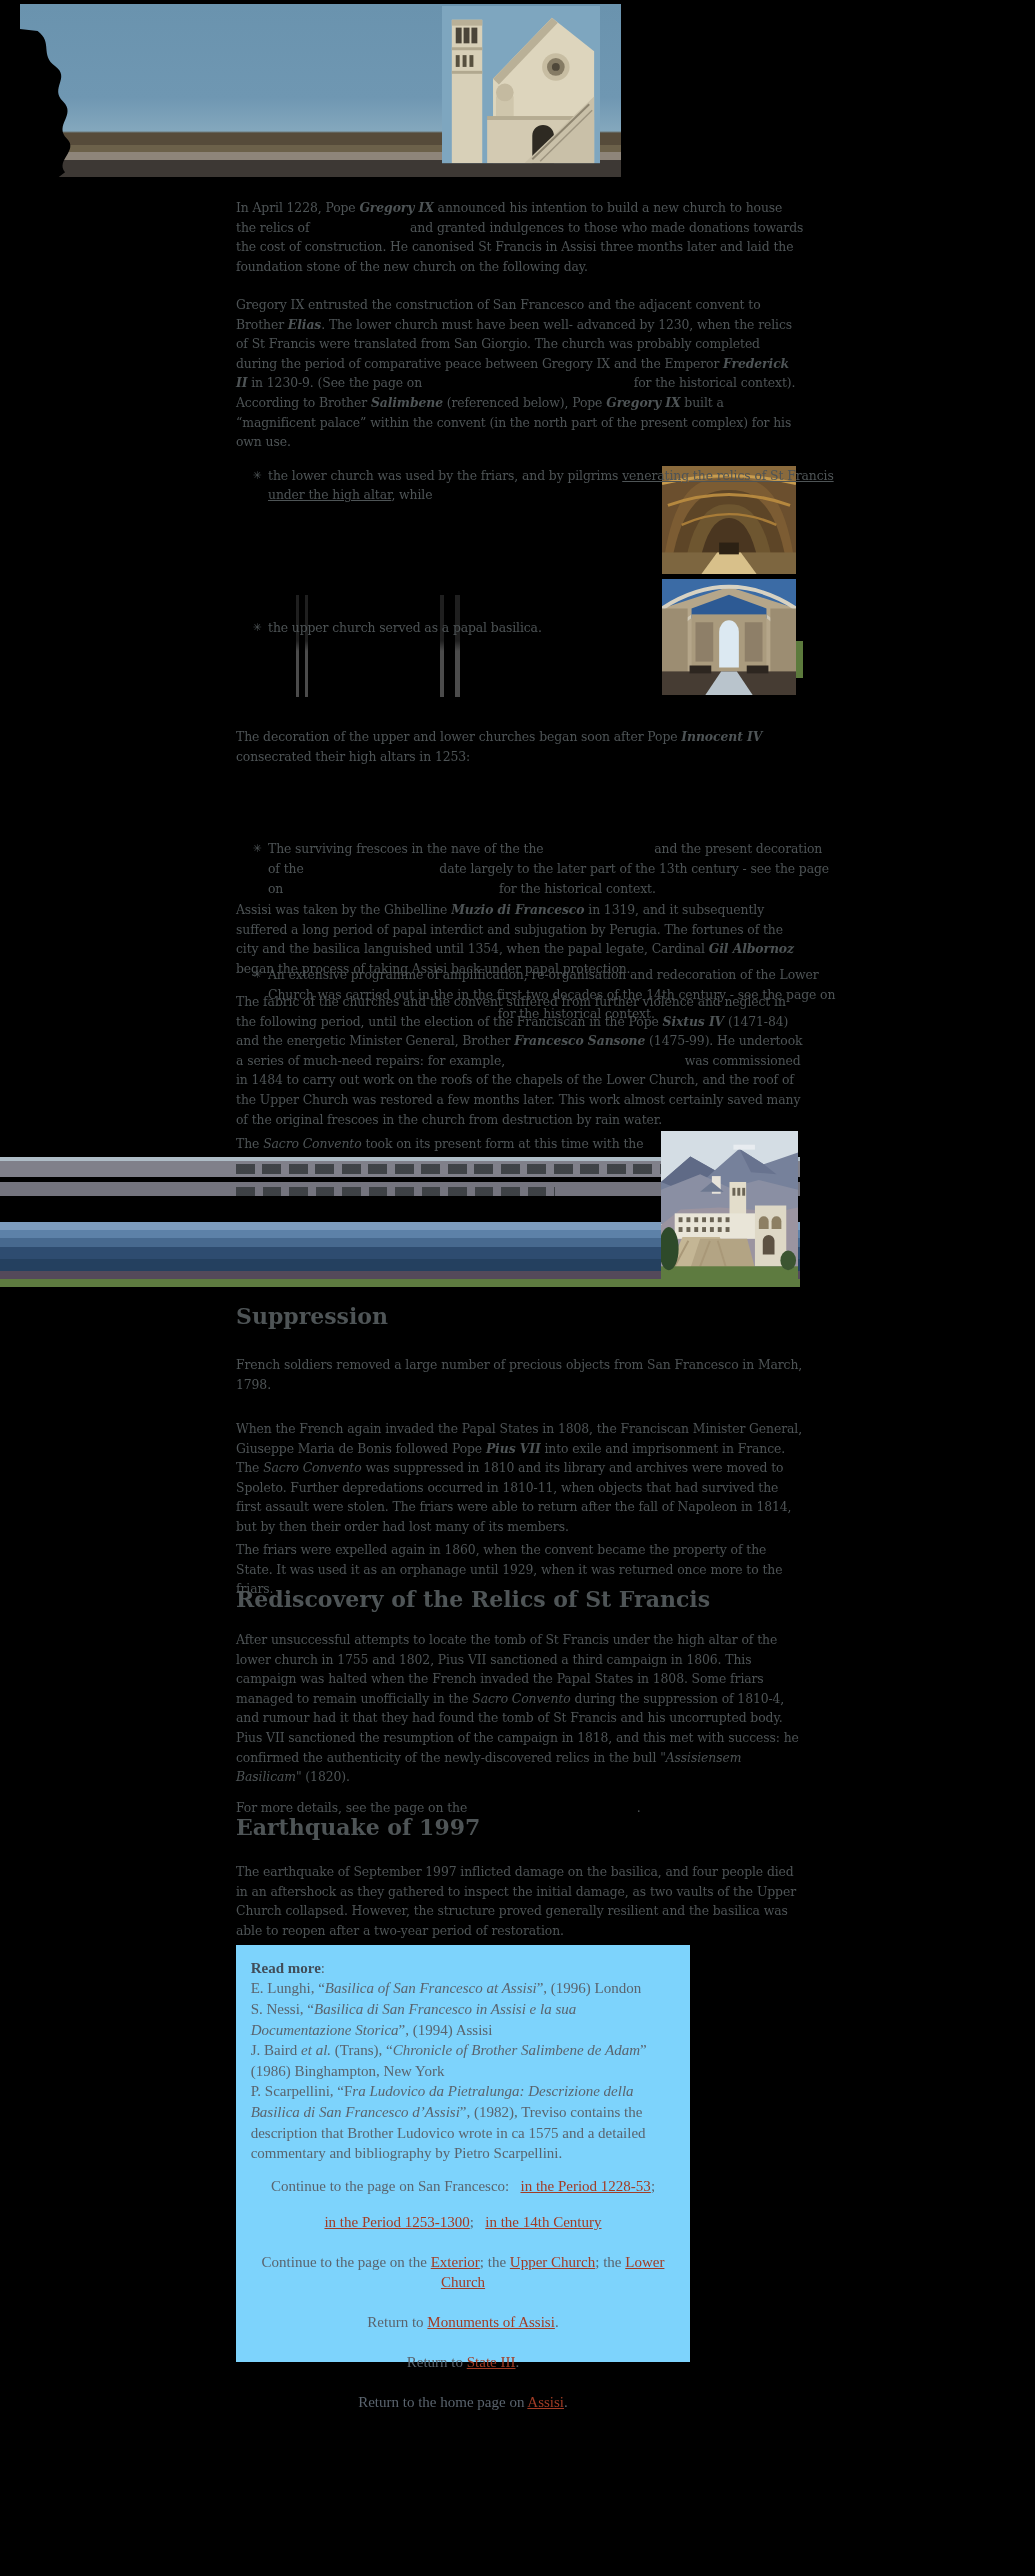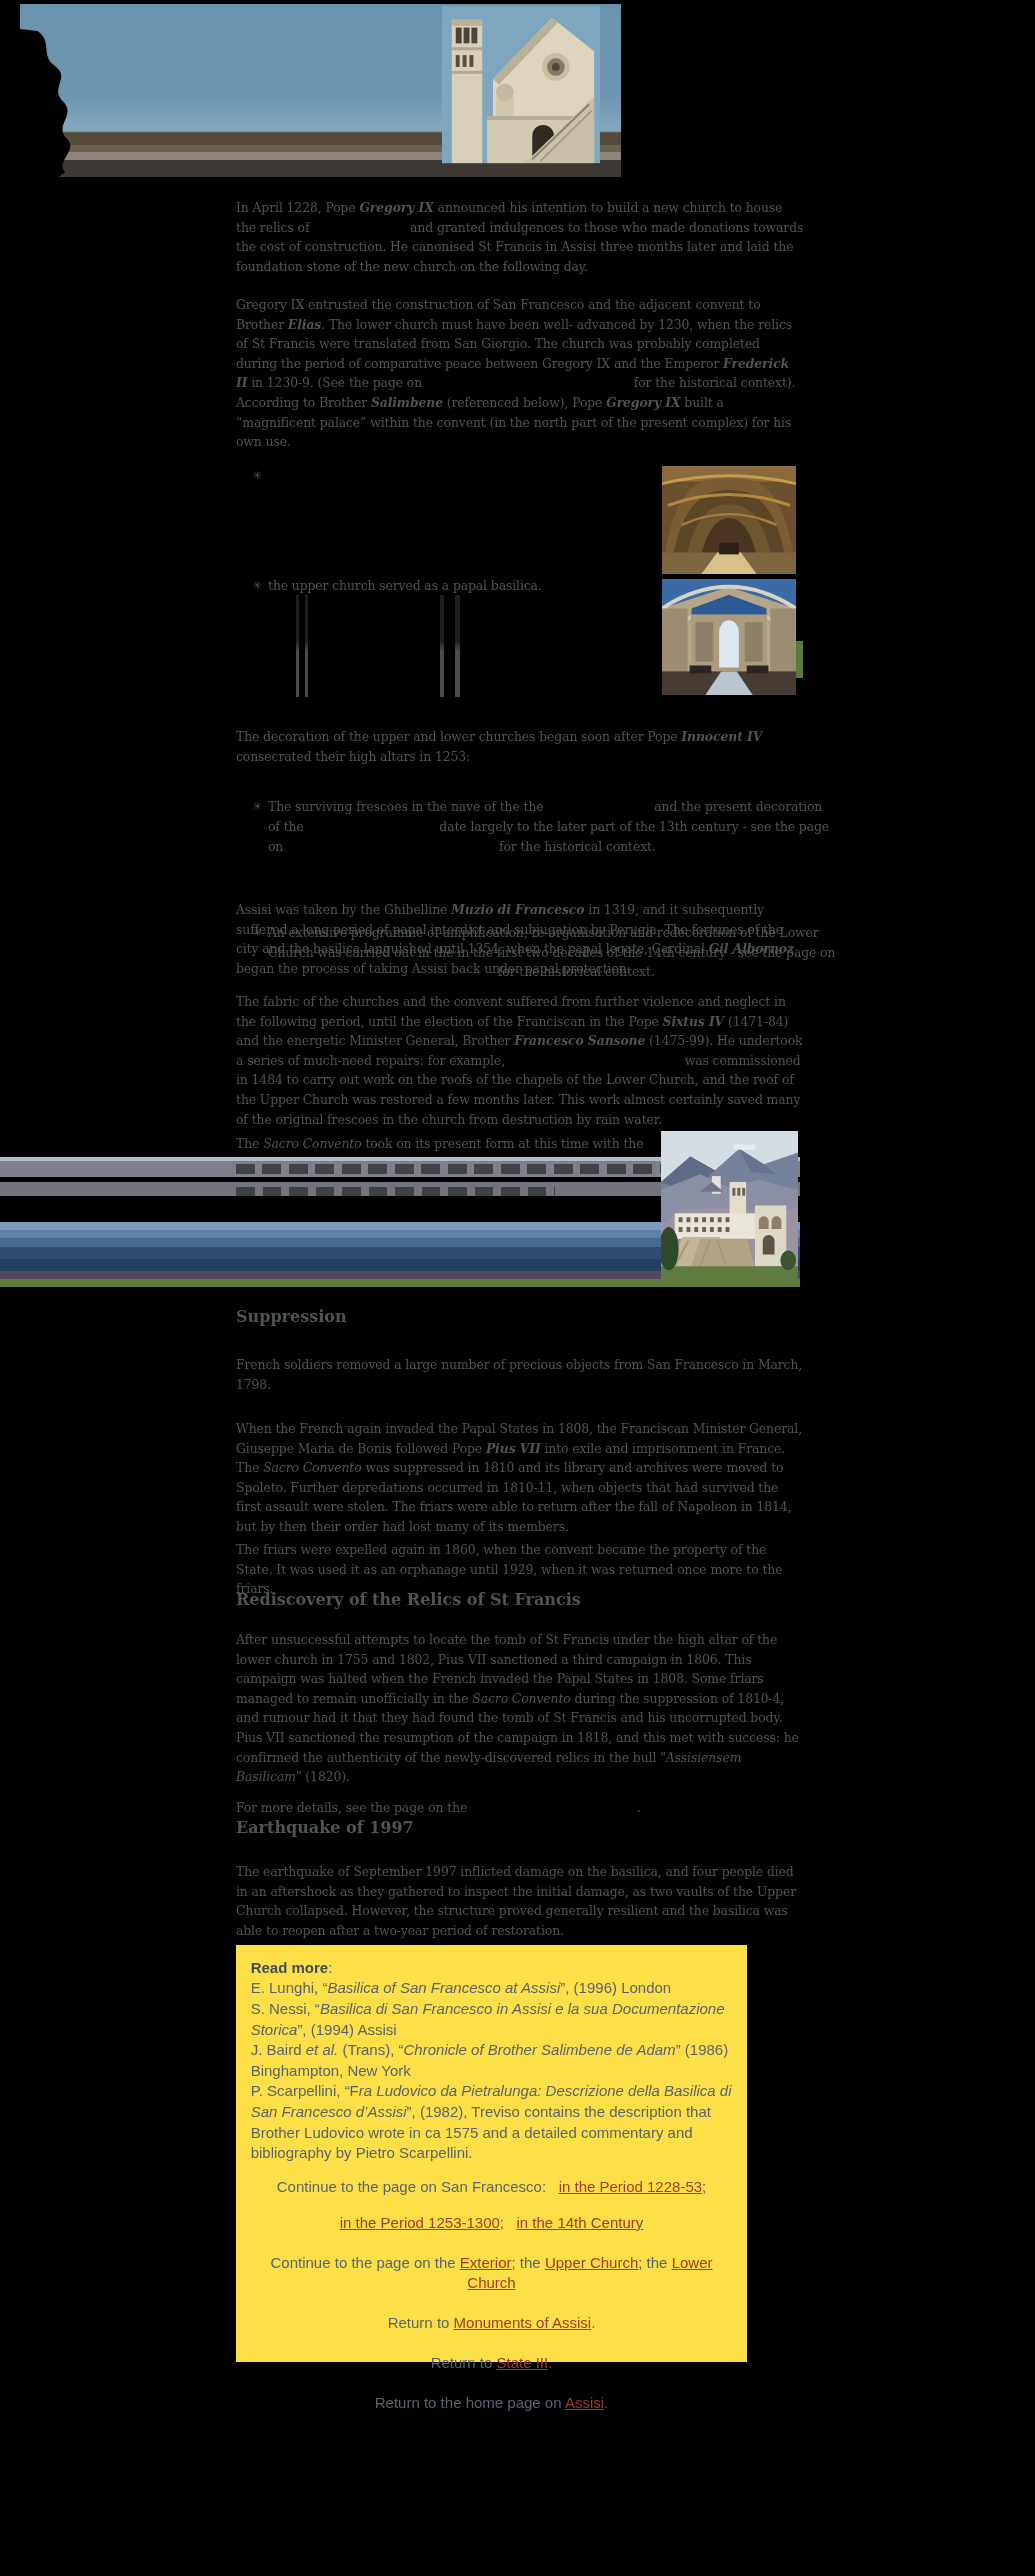--- a/index.html
+++ b/index.html
@@ -1,20 +1,20 @@
 <!DOCTYPE html>
 <html><head>
 <meta charset="utf-8">
 <style>
   html,body{margin:0;padding:0;background:#000;}
   #page{position:relative;width:1035px;height:2576px;background:#000;overflow:hidden;
         font-family:"DejaVu Serif", serif;}
   .blk{position:absolute;left:236px;width:568px;margin:0;color:#4e5456;
        font-size:12.4px;line-height:19.6px;letter-spacing:-0.1px;z-index:3;}
-  .hd{font-size:16px;font-weight:bold;line-height:25.5px;letter-spacing:0;}
+  .hd{font-size:22px;font-weight:bold;line-height:25.5px;letter-spacing:0;}
   .li{position:relative;padding-left:32px;margin-top:2.9px;}
   .li .bullet{position:absolute;left:16.7px;top:0;font-size:10.8px;color:#4e5456;}
   .b{font-weight:bold;}
   .i{font-style:italic;margin-top:16px;}
   .bi,{font-weight:bold;font-style:italic;}
   span.b.i{font-weight:bold;font-style:italic;}
   .u{text-decoration:underline;}
   .gap{display:inline-block;height:0.9em;vertical-align:baseline;}
   .link{color:#a23c25;text-decoration:underline;text-align:center;}
   
@@ -44,23 +44,23 @@
       #24405f 102px,#24405f 114px,
       #54495a 114px,#54495a 122px,
       #5e7b40 122px,#5e7b40 130px);}
   .smudge{position:absolute;height:9.8px;
     background:repeating-linear-gradient(90deg,#34383b 0 18.7px,rgba(0,0,0,0) 18.7px 26.5px);
     opacity:.85;}
   .vline{position:absolute;top:595px;height:102px;z-index:2;
     background:linear-gradient(180deg,#1f1f1f 0 45%,#4b4b4b 55% 100%);}
   .sliver{position:absolute;left:796px;top:641px;width:6.9px;height:37px;background:#5c7a3c;z-index:2;}
   
-  .box{position:absolute;left:236px;top:1945px;width:511px;height:417px;background:#fde047;
+  .box{position:absolute;left:236px;top:1945px;width:454px;height:417px;background:#7dd3fc;
        box-sizing:border-box;padding:12.8px 14.7px;z-index:3;
-       font-family:Liberation Sans, sans-serif;font-size:15px;line-height:20.6px;color:#5a646e;}
+       font-family:Liberation Serif, serif;font-size:15px;line-height:20.6px;color:#5a646e;}
   .box .rm .b{color:#414d59;}
   .box .ref{margin:0;}
   .navlines{margin-top:7.9px;text-align:center;line-height:19.6px;}
   .navline{margin-top:20.6px;}
   .navline.tight{margin-top:16px;}
 </style>
 </head>
 <body>
 
 <div id="page">
@@ -101,20 +101,21 @@
     <svg class="blob" viewBox="0 0 145 158" preserveAspectRatio="none">
       <path d="M0,0 L18,2 C34,14 20,26 36,38 C52,50 30,60 44,74 C58,88 34,98 48,112 C60,124 36,134 46,146 L30,158 L0,158 Z" fill="#000"></path>
     </svg>
   </div>
 
   <p class="blk" style="top:198px">In April 1228, Pope <span class="b i">Gregory IX</span> announced his intention to build a new church to house the relics of <span class="gap" style="width: 93px;"></span> and granted indulgences to those who made donations towards the cost of construction.  He canonised St Francis in Assisi three months later and laid the foundation stone of the new church on the following day.</p>
   <p class="blk" style="top:295px">Gregory IX entrusted the construction of San Francesco and the adjacent convent to Brother <span class="b i">Elias</span>.  The lower church must have been well- advanced by 1230, when the relics of St Francis were translated from San Giorgio.  The church was probably completed during the period of comparative peace between Gregory IX and the Emperor <span class="b i">Frederick II</span> in 1230-9. (See the page on <span class="gap" style="width: 204px;"></span> for the historical context).  According to Brother <span class="b i">Salimbene</span> (referenced below), Pope <span class="b i">Gregory IX</span> built a “magnificent palace” within the convent (in the north part of the present complex) for his own use.</p>
 
   <div class="blk li" style="top:463px">
     <span class="bullet">✳</span>
+    <span>the lower church was used by the friars, and by pilgrims <span class="u">venerating the relics of St Francis under the high altar</span>, while</span>
   </div>
   <div class="blk li" style="top:573px">
     <span class="bullet">✳</span>
     <span>the upper church served as a papal basilica.</span>
   </div>
 
   <svg class="photo" style="left:662px;top:466px" width="134" height="108" viewBox="0 0 136 110" preserveAspectRatio="none">
     <rect width="136" height="110" fill="#6b4f2e"></rect>
     <rect y="0" width="136" height="16" fill="#8a6a3c"></rect>
     <path d="M0,110 Q10,20 48,14 Q68,10 88,14 Q126,20 136,110 Z" fill="#7c5c33"></path>

